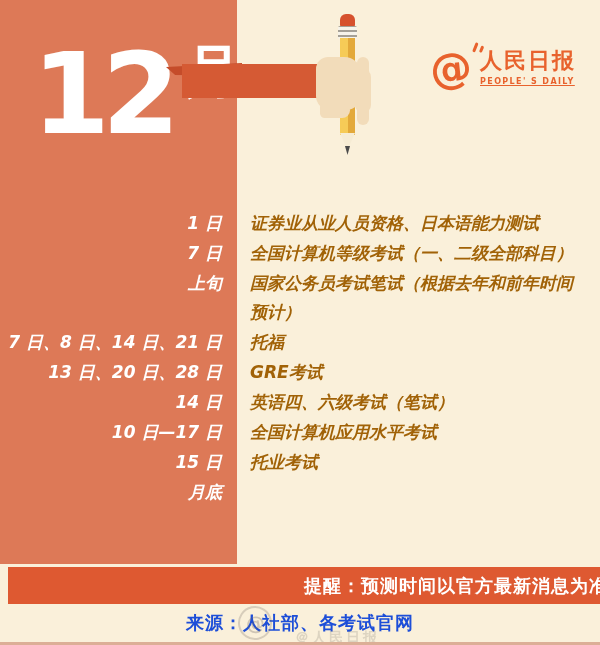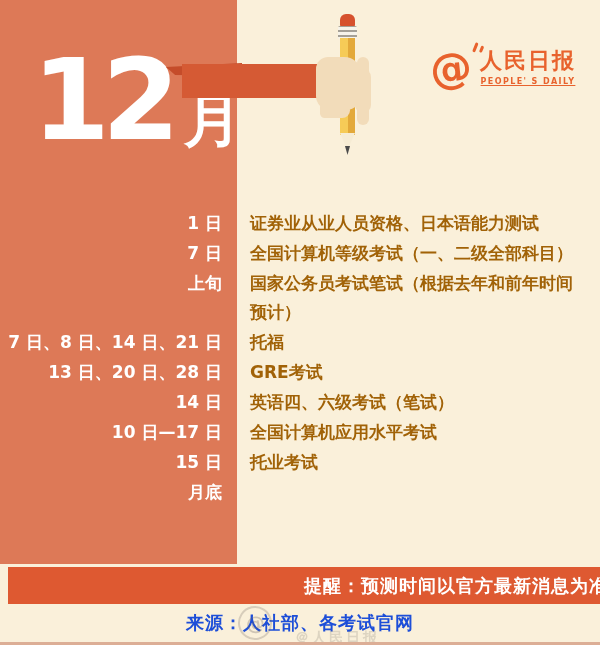--- a/index.html
+++ b/index.html
@@ -5,21 +5,21 @@
   * { margin:0; padding:0; box-sizing:border-box; }
   body { background:#888; font-family:"DejaVu Sans","Liberation Sans",sans-serif; }
   .page {
     position:relative; width:600px; height:645px; margin:0 auto;
     background:#faf0da; overflow:hidden;
   }
   
   .panel { position:absolute; left:0; top:0; width:237px; height:564px; background:#dd7957; }
 
   
-  .month { position:absolute; left:32px; top:48px; display:flex; align-items:flex-end; color:#ffffff; }
+  .month { position:absolute; left:32px; top:42px; display:flex; align-items:flex-start; color:#ffffff; }
   .month-num { font-size:112px; font-weight:bold; line-height:0.93; letter-spacing:-8px; }
   .month-unit { font-size:58px; font-weight:bold; line-height:1; margin-left:12px; margin-bottom:3px; }
 
   
   .streak { position:absolute; left:166px; top:63px; width:76px; height:13px; background:#c54c2a;
             clip-path:polygon(0 30%, 100% 0, 100% 100%, 12% 92%); }
   .arm { position:absolute; left:182px; top:64px; width:138px; height:34px; background:#d55a34; }
   .pencil-eraser { position:absolute; left:340px; top:14px; width:15px; height:13px;
                    background:#d6512d; border-radius:6px 6px 2px 2px; }
   .pencil-ferrule { position:absolute; left:338px; top:26px; width:19px; height:13px;
@@ -40,26 +40,26 @@
   .hand:after { content:""; position:absolute; left:4px; bottom:-8px; width:30px; height:14px;
                 background:#f2dcba; border-radius:4px 8px 10px 6px; }
 
   
   .logo { position:absolute; right:24px; top:48px; display:flex; align-items:flex-start; color:#e8622d; }
   .logo-at { position:relative; font-size:42px; font-weight:bold; line-height:1; transform:rotate(-6deg); }
   .logo-at:before { content:""; position:absolute; right:-7px; top:-3px; width:3px; height:10px;
                     background:#e8622d; border-radius:2px; transform:rotate(28deg); }
   .logo-at:after { content:""; position:absolute; right:-13px; top:1px; width:3px; height:7px;
                    background:#e8622d; border-radius:2px; transform:rotate(28deg); }
-  .logo-text { margin-left:8px;text-align:center; }
+  .logo-text { margin-left:8px; }
   .logo-name { font-size:22px; font-weight:bold; letter-spacing:2px; line-height:1.2; }
   .logo-sub { font-size:8px; font-weight:bold; letter-spacing:1.4px; margin-top:3px;text-decoration:underline; }
 
   
-  .schedule { position:absolute; left:0; top:209px; width:600px; }
+  .schedule { position:absolute; left:0; top:209px; width:600px;font-style:italic; }
   .row { position:relative; margin-bottom:1px; font-size:17px; line-height:29px; font-weight:bold; }
   .row .date { position:absolute; right:378px; top:0; white-space:nowrap; color:#ffffff; }
   .row .event { display:block; margin-left:250px; width:334px; color:#a16207; }
 
   
   .band { position:absolute; left:8px; top:567px; width:600px; height:37px; background:#de5931;
           color:#ffffff; font-size:18px; font-weight:bold; text-align:right; line-height:37px; letter-spacing:1px; }
 
   
   .source { position:absolute; left:0; top:611px; width:600px; text-align:center;

